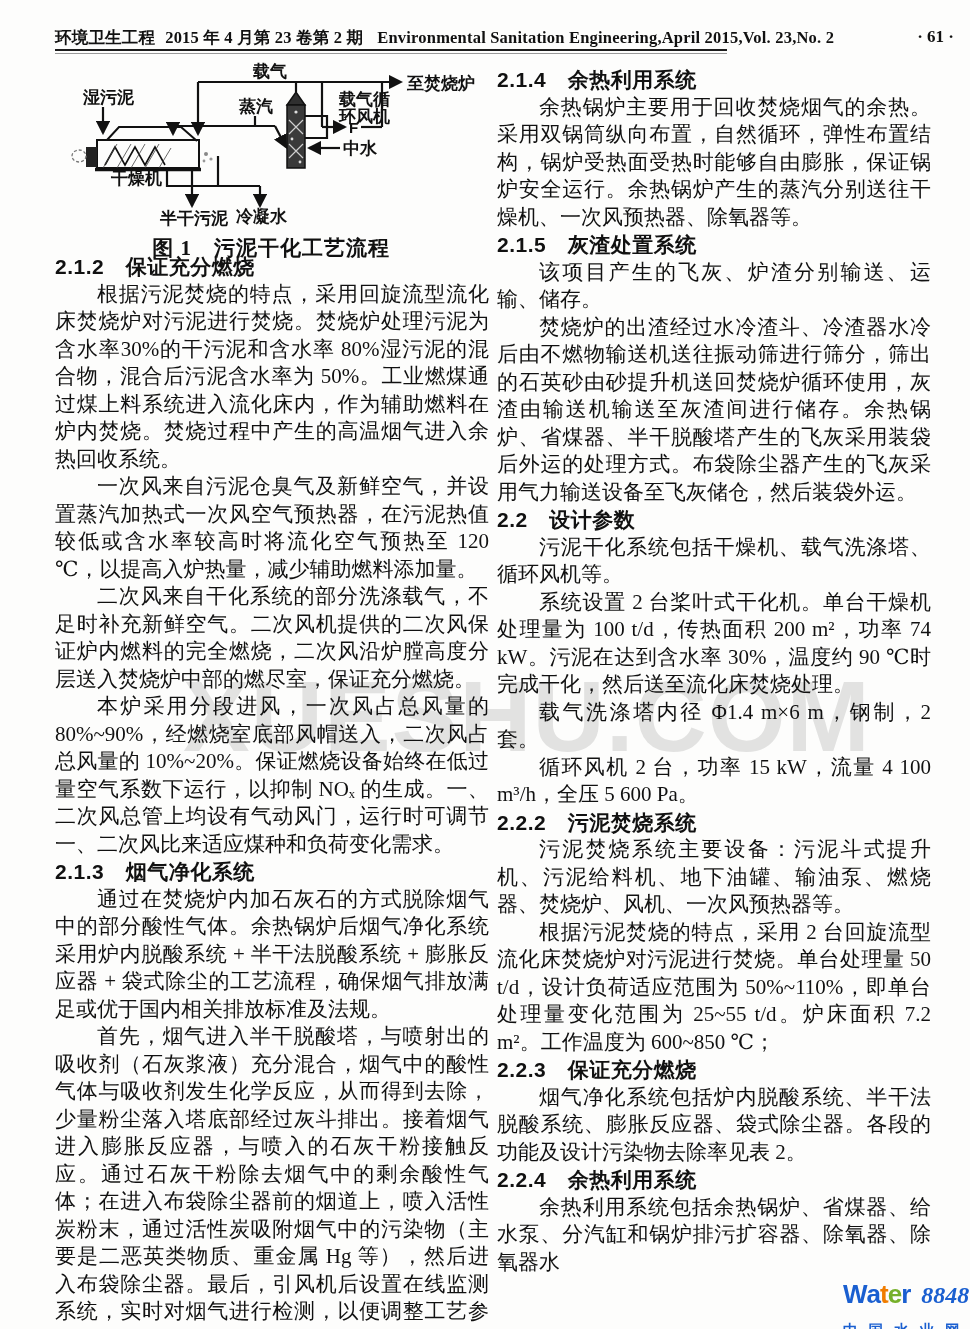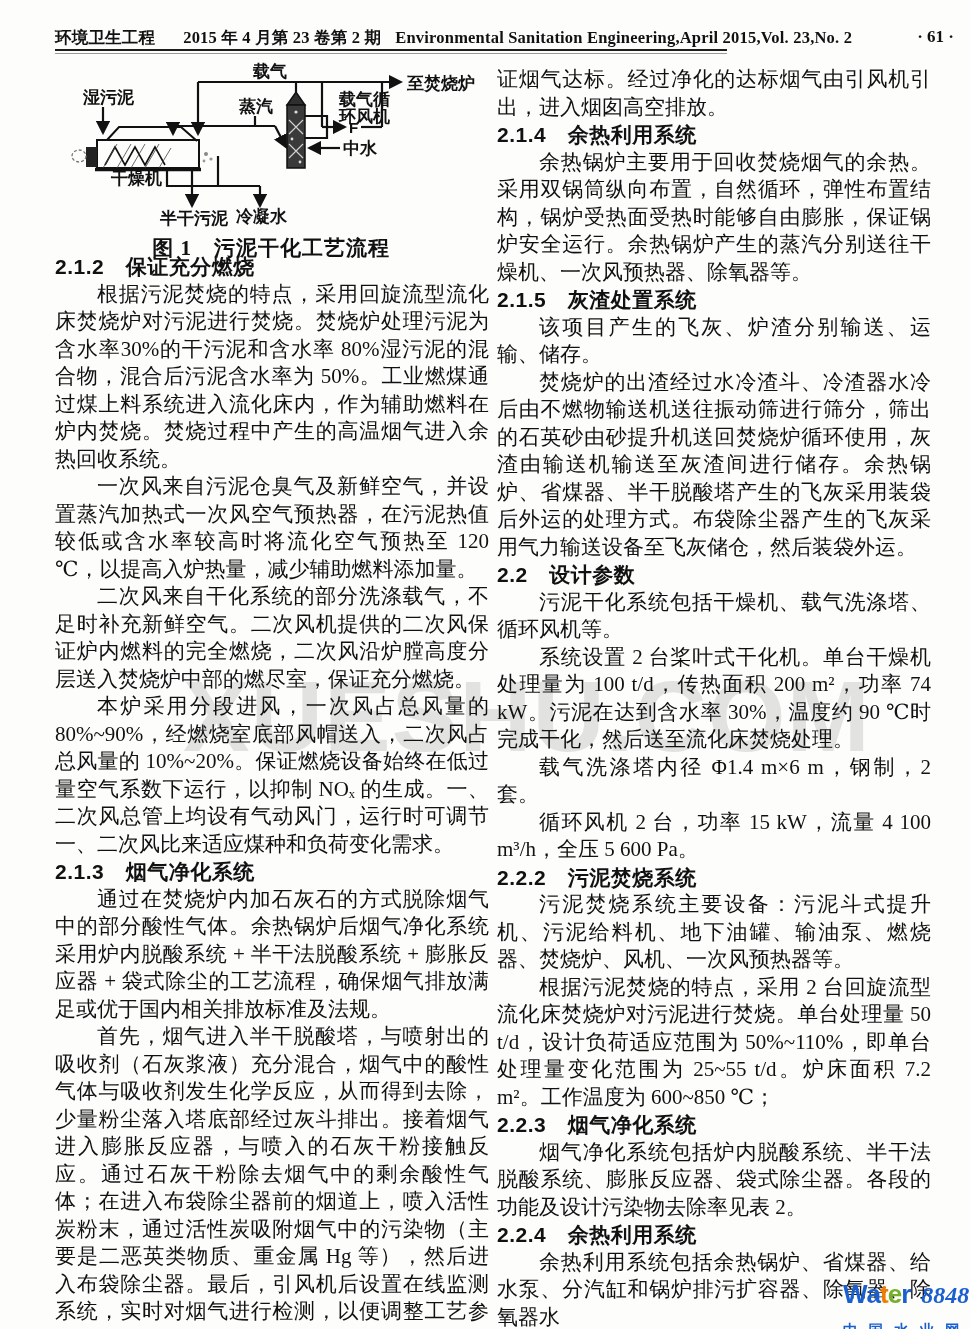--- a/index.html
+++ b/index.html
@@ -7,21 +7,21 @@
     width:970px;height:1329px;position:relative;background:#fdfdfc;
     font-family:"Liberation Serif","DejaVu Serif",serif;color:#111;
     overflow:hidden;
   }
   
   .hdr-left{
     position:absolute;left:55px;top:27px;width:690px;
     font-size:16.5px;font-weight:bold;white-space:nowrap;letter-spacing:.2px;
   }
   .hdr-left .en{margin-left:14px;}
-  .hdr-left .issue{margin-left:28px;}
+  .hdr-left .issue{margin-left:10px;}
   .hdr-rule{
     position:absolute;left:55px;top:49px;width:672px;height:2px;
     border-top:2.5px solid #1c1c1c;border-bottom:1.5px solid #9a9a9a;
   }
   .pageno{position:absolute;right:16px;top:27px;font-size:17px;font-weight:bold;}
   
   .watermark{
     position:absolute;left:183px;top:612px;width:660px;
     font-family:"Liberation Sans","DejaVu Sans",sans-serif;
     font-size:100px;font-weight:bold;letter-spacing:1px;
@@ -152,35 +152,34 @@
     <div class="blk h">2.1.2　保证充分燃烧</div>
     <div class="blk p">根据污泥焚烧的特点，采用回旋流型流化床焚烧炉对污泥进行焚烧。焚烧炉处理污泥为含水率30%的干污泥和含水率 80%湿污泥的混合物，混合后污泥含水率为 50%。工业燃煤通过煤上料系统进入流化床内，作为辅助燃料在炉内焚烧。焚烧过程中产生的高温烟气进入余热回收系统。</div>
     <div class="blk p">一次风来自污泥仓臭气及新鲜空气，并设置蒸汽加热式一次风空气预热器，在污泥热值较低或含水率较高时将流化空气预热至 120 ℃，以提高入炉热量，减少辅助燃料添加量。</div>
     <div class="blk p">二次风来自干化系统的部分洗涤载气，不足时补充新鲜空气。二次风机提供的二次风保证炉内燃料的完全燃烧，二次风沿炉膛高度分层送入焚烧炉中部的燃尽室，保证充分燃烧。</div>
     <div class="blk p">本炉采用分段进风，一次风占总风量的 80%~90%，经燃烧室底部风帽送入，二次风占总风量的 10%~20%。保证燃烧设备始终在低过量空气系数下运行，以抑制 NOₓ 的生成。一、二次风总管上均设有气动风门，运行时可调节一、二次风比来适应煤种和负荷变化需求。</div>
     <div class="blk h">2.1.3　烟气净化系统</div>
     <div class="blk p">通过在焚烧炉内加石灰石的方式脱除烟气中的部分酸性气体。余热锅炉后烟气净化系统采用炉内脱酸系统 + 半干法脱酸系统 + 膨胀反应器 + 袋式除尘的工艺流程，确保烟气排放满足或优于国内相关排放标准及法规。</div>
     <div class="blk p">首先，烟气进入半干脱酸塔，与喷射出的吸收剂（石灰浆液）充分混合，烟气中的酸性气体与吸收剂发生化学反应，从而得到去除，少量粉尘落入塔底部经过灰斗排出。接着烟气进入膨胀反应器，与喷入的石灰干粉接触反应。通过石灰干粉除去烟气中的剩余酸性气体；在进入布袋除尘器前的烟道上，喷入活性炭粉末，通过活性炭吸附烟气中的污染物（主要是二恶英类物质、重金属 Hg 等），然后进入布袋除尘器。最后，引风机后设置在线监测系统，实时对烟气进行检测，以便调整工艺参数，保</div>
   </div>
 <div class="col col-right">
-    <div class="blk p noind">证烟气达标。经过净化的达标烟气由引风机引出，进入烟囱高空排放。</div>
     <div class="blk h">2.1.4　余热利用系统</div>
     <div class="blk p">余热锅炉主要用于回收焚烧烟气的余热。采用双锅筒纵向布置，自然循环，弹性布置结构，锅炉受热面受热时能够自由膨胀，保证锅炉安全运行。余热锅炉产生的蒸汽分别送往干燥机、一次风预热器、除氧器等。</div>
     <div class="blk h">2.1.5　灰渣处置系统</div>
     <div class="blk p">该项目产生的飞灰、炉渣分别输送、运输、储存。</div>
     <div class="blk p">焚烧炉的出渣经过水冷渣斗、冷渣器水冷后由不燃物输送机送往振动筛进行筛分，筛出的石英砂由砂提升机送回焚烧炉循环使用，灰渣由输送机输送至灰渣间进行储存。余热锅炉、省煤器、半干脱酸塔产生的飞灰采用装袋后外运的处理方式。布袋除尘器产生的飞灰采用气力输送设备至飞灰储仓，然后装袋外运。</div>
     <div class="blk h">2.2　设计参数</div>
     <div class="blk p">污泥干化系统包括干燥机、载气洗涤塔、循环风机等。</div>
     <div class="blk p">系统设置 2 台桨叶式干化机。单台干燥机处理量为 100 t/d，传热面积 200 m²，功率 74 kW。污泥在达到含水率 30%，温度约 90 ℃时完成干化，然后送至流化床焚烧处理。</div>
     <div class="blk p">载气洗涤塔内径 Φ1.4 m×6 m，钢制，2 套。</div>
     <div class="blk p">循环风机 2 台，功率 15 kW，流量 4 100 m³/h，全压 5 600 Pa。</div>
     <div class="blk h">2.2.2　污泥焚烧系统</div>
     <div class="blk p">污泥焚烧系统主要设备：污泥斗式提升机、污泥给料机、地下油罐、输油泵、燃烧器、焚烧炉、风机、一次风预热器等。</div>
     <div class="blk p">根据污泥焚烧的特点，采用 2 台回旋流型流化床焚烧炉对污泥进行焚烧。单台处理量 50 t/d，设计负荷适应范围为 50%~110%，即单台处理量变化范围为 25~55 t/d。炉床面积 7.2 m²。工作温度为 600~850 ℃；</div>
-    <div class="blk h">2.2.3　烟气净化系统</div>
+    <div class="blk h">2.2.3　保证充分燃烧</div>
     <div class="blk p">烟气净化系统包括炉内脱酸系统、半干法脱酸系统、膨胀反应器、袋式除尘器。各段的功能及设计污染物去除率见表 2。</div>
     <div class="blk h">2.2.4　余热利用系统</div>
     <div class="blk p">余热利用系统包括余热锅炉、省煤器、给水泵、分汽缸和锅炉排污扩容器、除氧器、除氧器水</div>
   </div>
 
 <div class="logo">
   <div class="l1">
     <span class="wat c-b">W</span>
       <span class="wat c-b">a</span>
       <span class="wat c-o">t</span>

